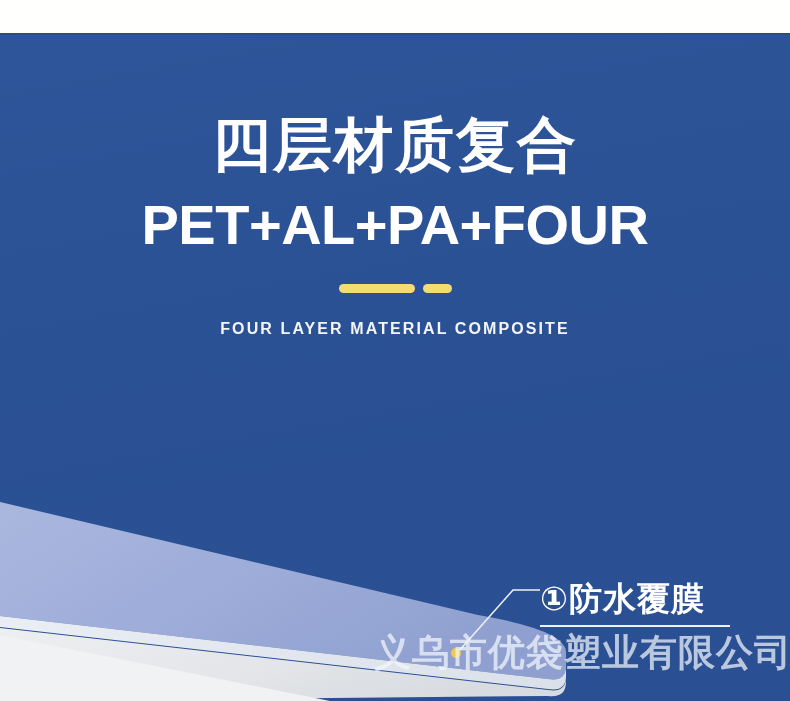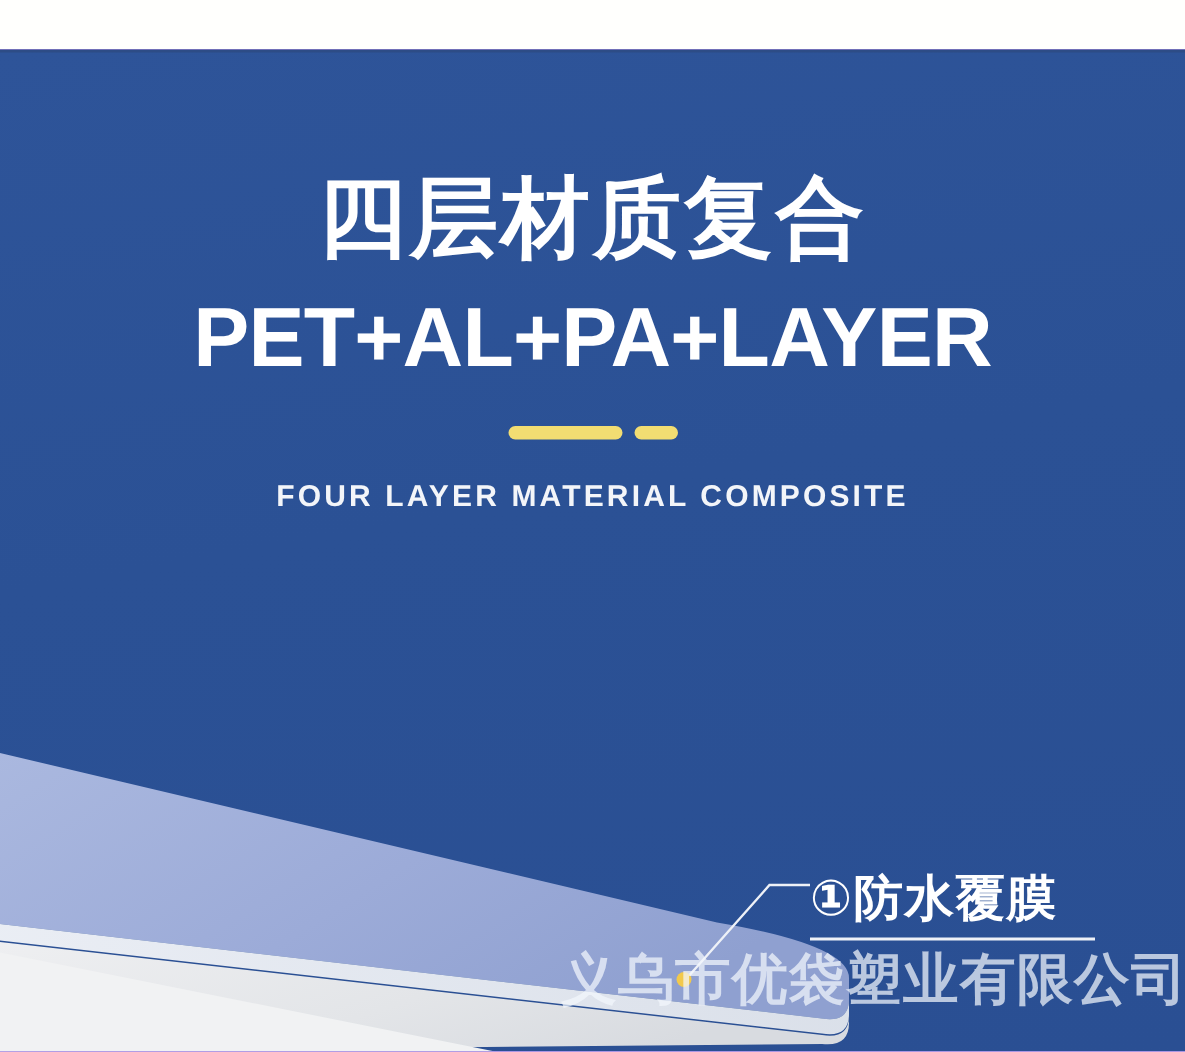--- a/index.html
+++ b/index.html
@@ -101,21 +101,21 @@
   }
   .bar-short {
     width: 29px;
     height: 9px;
     border-radius: 5px;
     background: #f2dd72;
   }
 
   .subtitle-en {
     margin: 27px 0 0 0;
-    font-size: 20px;
+    font-size: 16px;
     font-weight: 700;
     color: #f3f5f9;
     letter-spacing: 2.1px;
     font-family: "Liberation Sans", "DejaVu Sans", sans-serif;
   }
 
   
   .callout {
     position: absolute;
     left: 540px;
@@ -196,21 +196,21 @@
       <path d="M 0 186 L 548 249 Q 566 252 566 236 L 566 246 Q 566 262 548 259 L 0 197 Z" fill="url(#gEdge)" opacity="0.9"></path>
 
       <path d="M 0 198 L 548 260 Q 566 263 566 247 L 566 252 Q 566 268 548 266 L 0 271 Z" fill="url(#gBot)"></path>
 
       <path d="M 0 205 L 330 271 L 0 271 Z" fill="#f1f2f3"></path>
     </svg>
   </div>
 
   <div class="headline-block">
     <h1 class="title-cn">四层材质复合</h1>
-    <h2 class="title-en">PET+AL+PA+LAYER</h2>
+    <h2 class="title-en">PET+AL+PA+FOUR</h2>
 
     <div class="divider-row">
       <span class="bar-long"></span>
       <span class="bar-short"></span>
     </div>
 
     <p class="subtitle-en">FOUR LAYER MATERIAL COMPOSITE</p>
   </div>
 
   <svg class="leader" viewBox="0 0 790 701" xmlns="http://www.w3.org/2000/svg">

